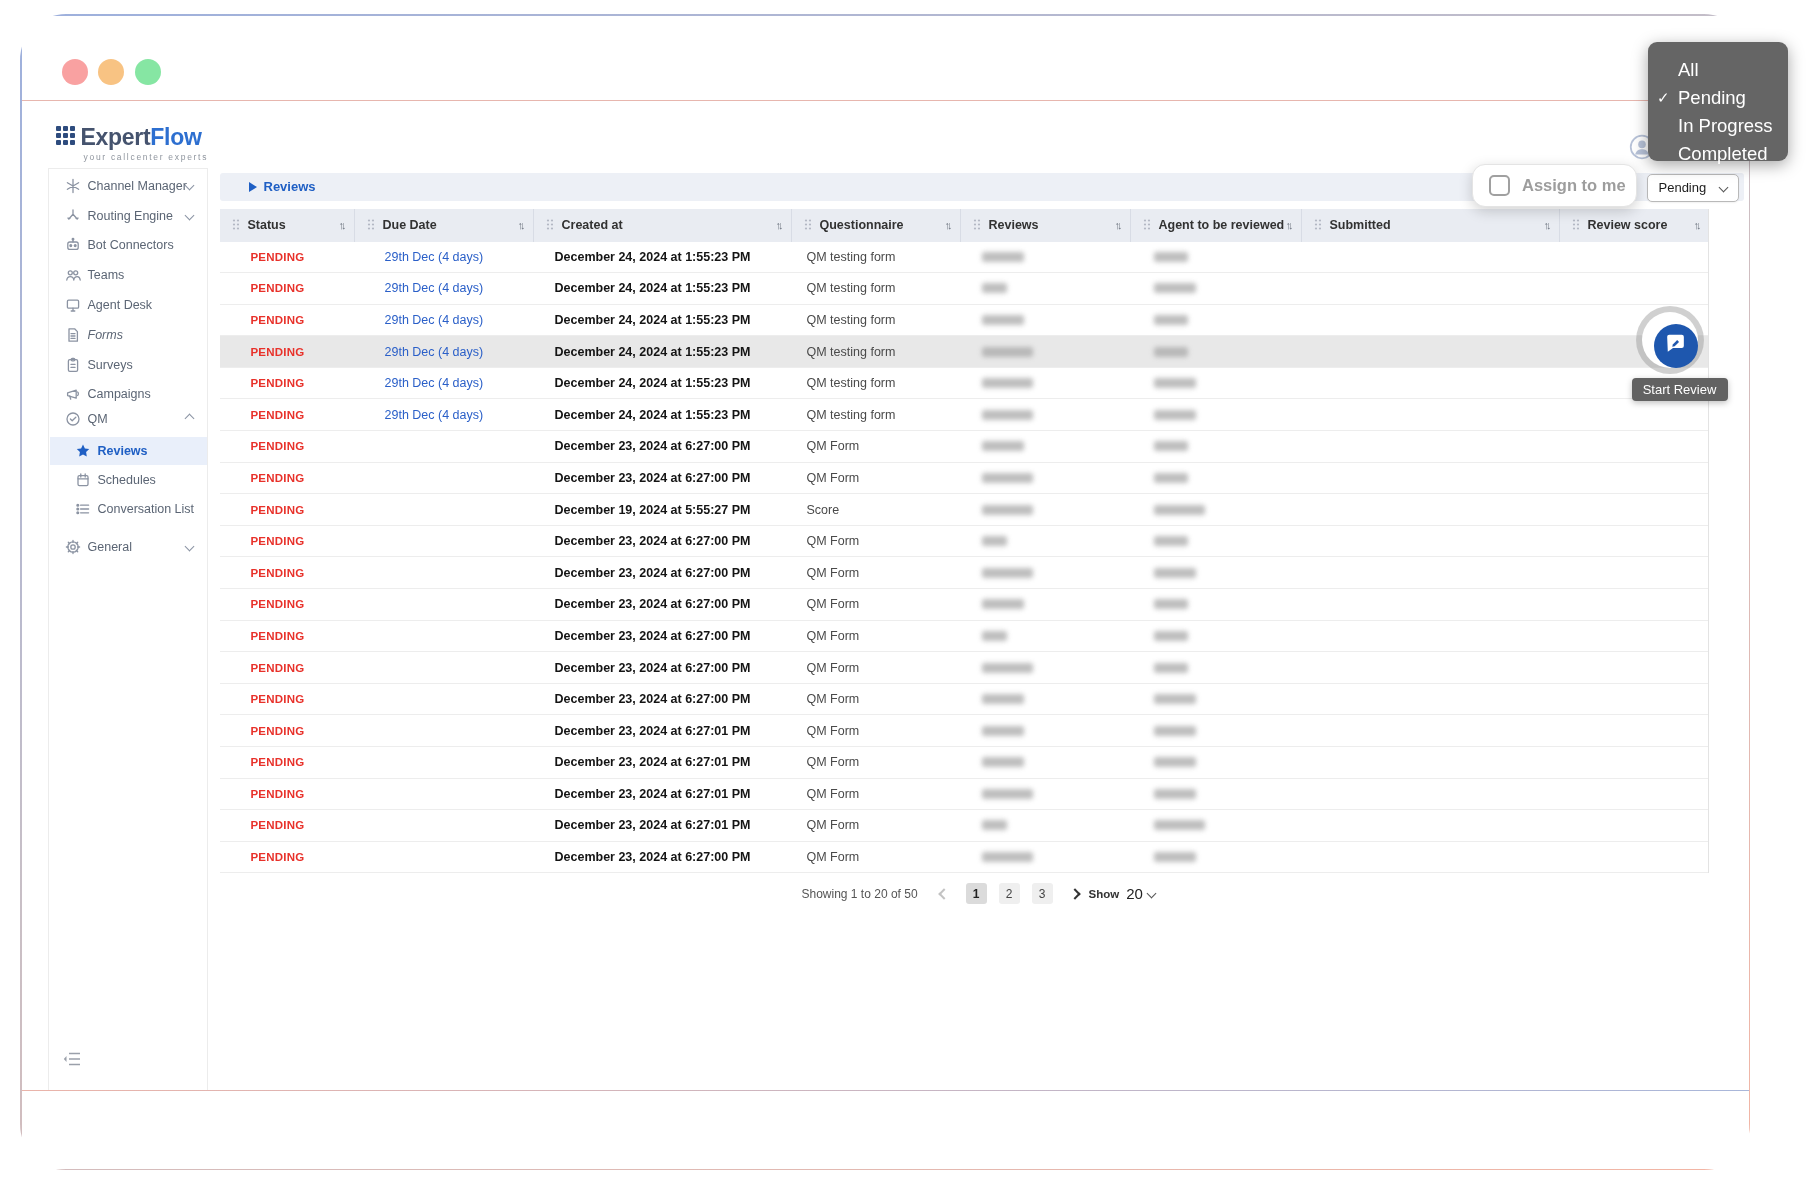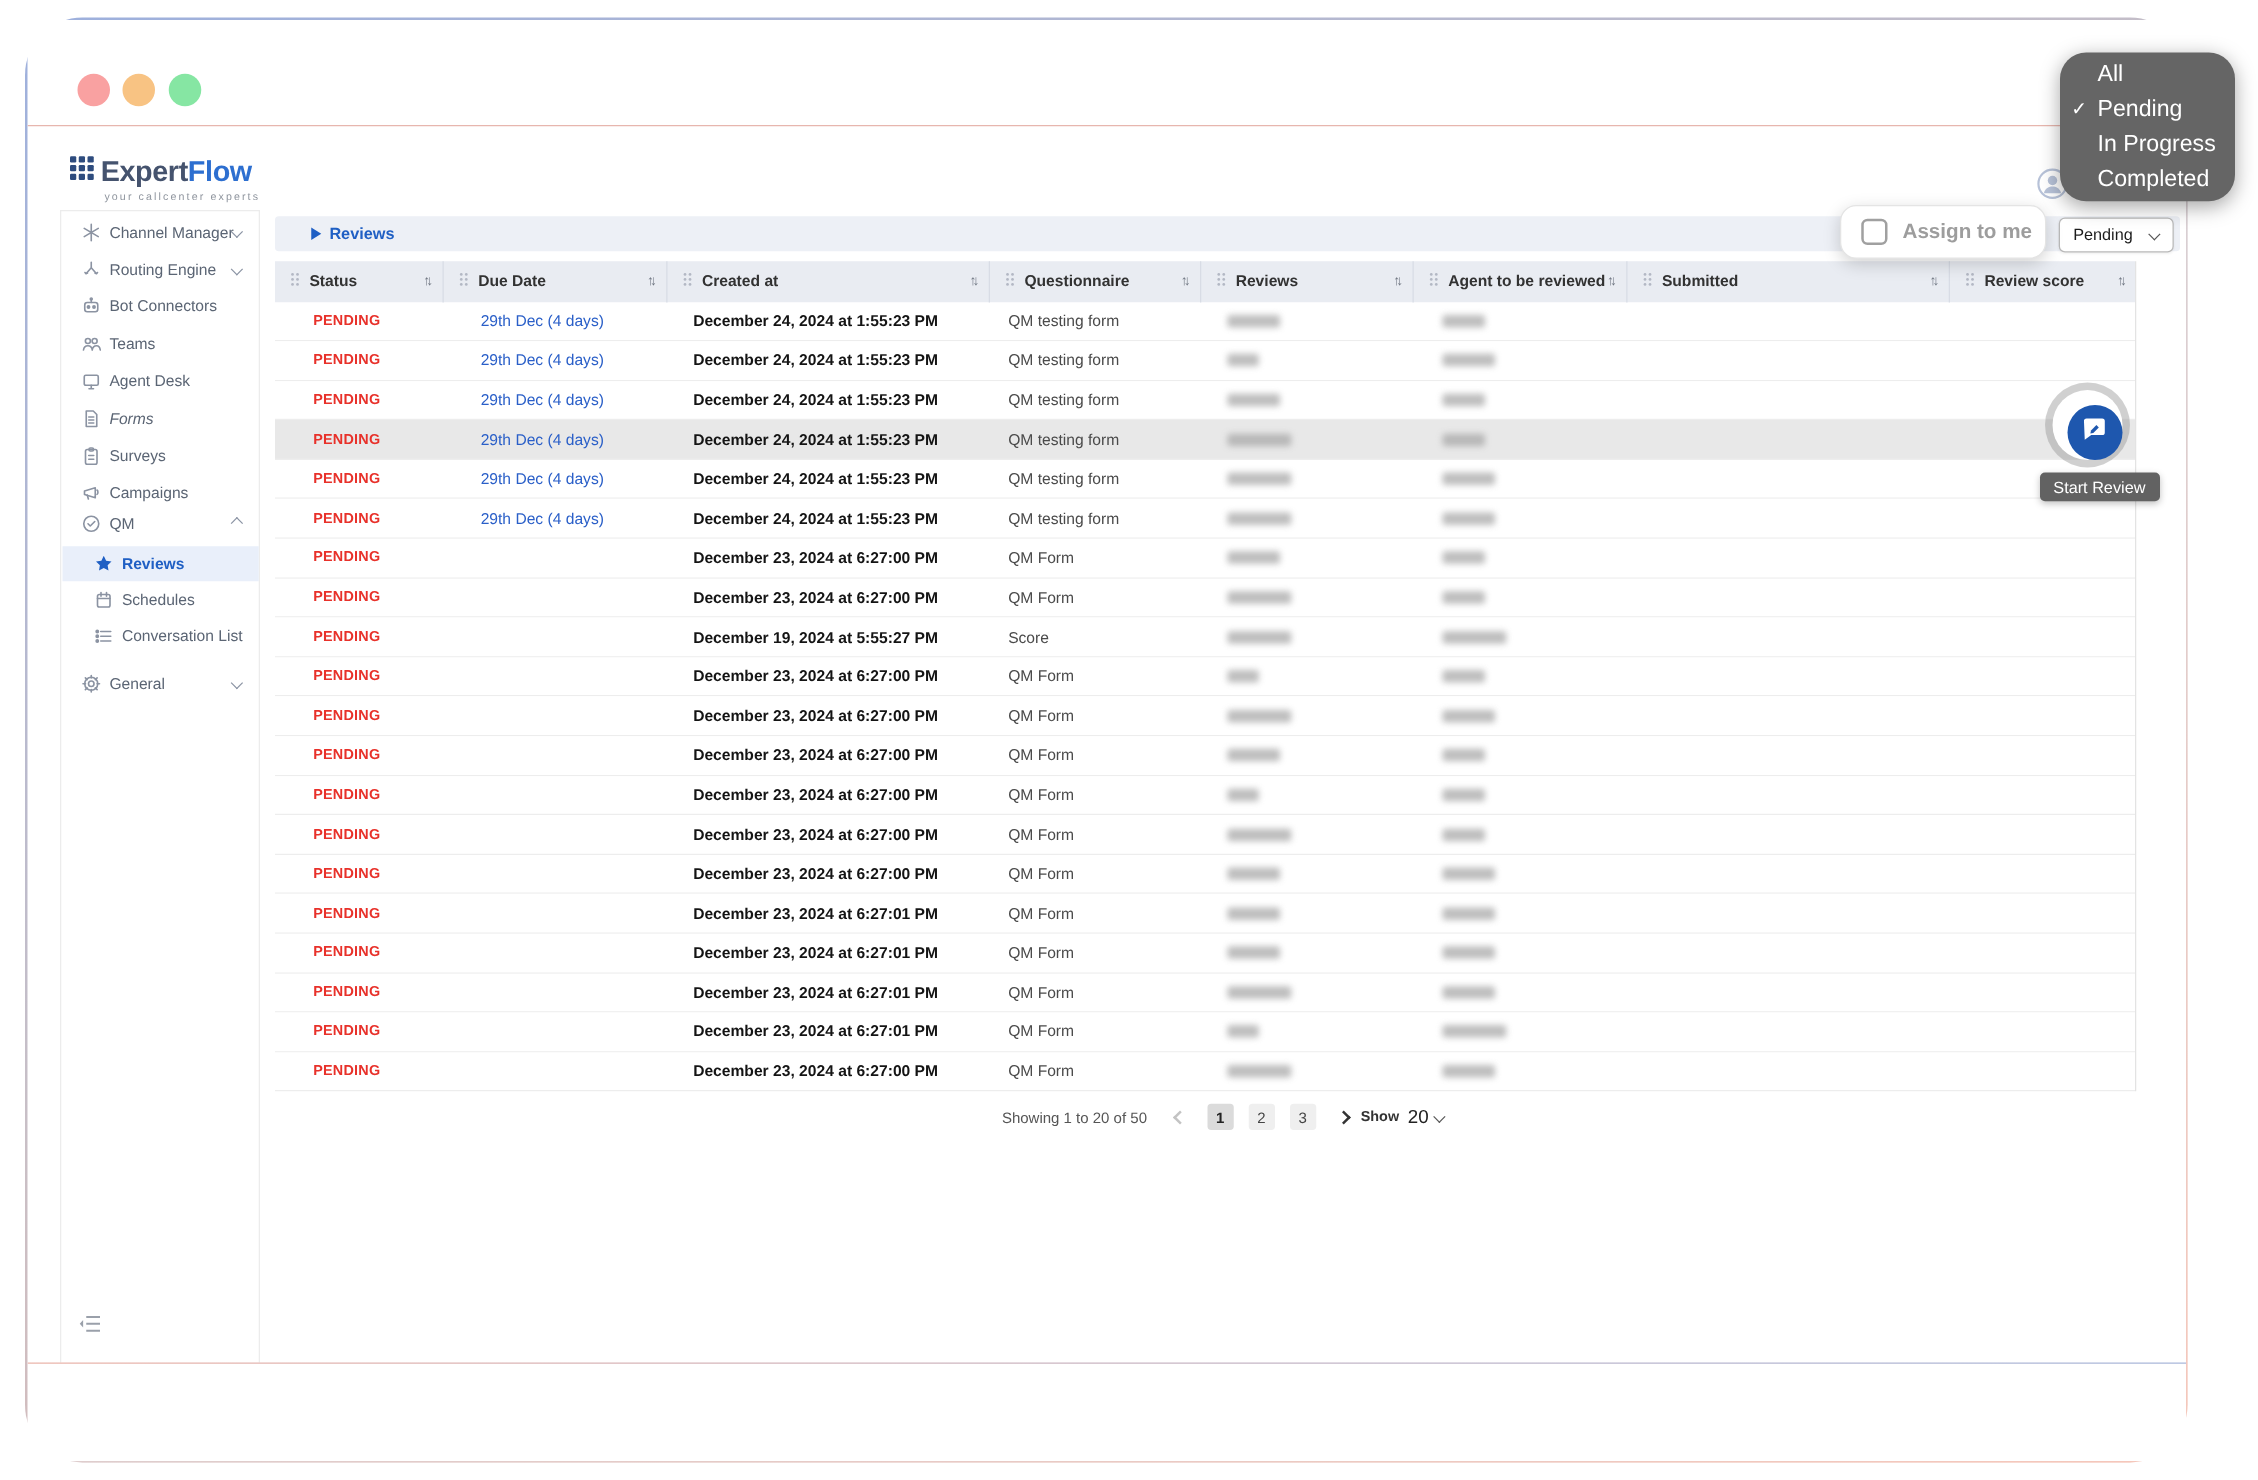--- a/index.html
+++ b/index.html
@@ -90,21 +90,21 @@
     background:rgba(150,150,150,.45); }
   .fab-white { position:absolute; left:6px; top:6px; width:56px; height:56px; border-radius:50%; background:#fff; }
   .fab { position:absolute; left:12px; top:12px; width:44px; height:44px; border-radius:50%;
     background:#1e57ae; display:flex; align-items:center; justify-content:center; cursor:pointer; }
   .fab-tip { position:absolute; left:1610px; top:362px; width:96px; height:23px; background:#626262;
     border-radius:4px; color:#fff; font-size:13px; display:flex; align-items:center; justify-content:center;
     box-shadow:0 2px 6px rgba(0,0,0,.25); }
 
   
   .filter-menu { position:absolute; left:1648px; top:42px; width:140px; height:119px; background:#656565;
-    border-radius:21px; box-shadow:0 4px 16px rgba(0,0,0,.35); padding-top:3px; z-index:20; }
+    border-radius:9px; box-shadow:0 4px 16px rgba(0,0,0,.35); padding-top:14px; z-index:20; }
   .fm-item { height:28px; display:flex; align-items:center; color:#fff; font-size:18.5px; cursor:pointer;
     position:relative; padding-left:30px; }
   .fm-item .ck { position:absolute; left:9px; font-size:15px; }
   .assign-box { position:absolute; left:1472px; top:164px; width:165px; height:43px; background:#fff;
     border:1px solid #e4e4e4; border-radius:13px; box-shadow:0 4px 14px rgba(0,0,0,.18);
     display:flex; align-items:center; z-index:15; }
   .assign-cb { width:21px; height:21px; border:2px solid #a0a0a0; border-radius:5px; margin-left:16px;
     background:#fff; cursor:pointer; flex:none; }
   .assign-lb { font-size:16.5px; font-weight:700; color:#9d9d9d; margin-left:12px; white-space:nowrap; }
 </style>

